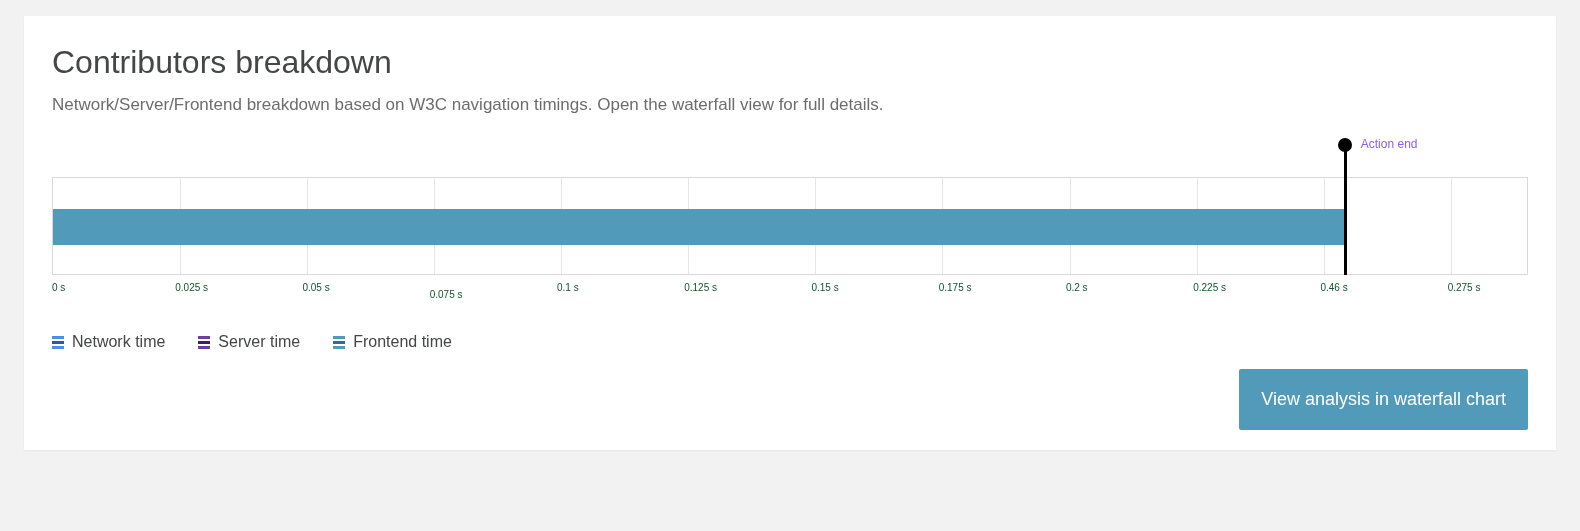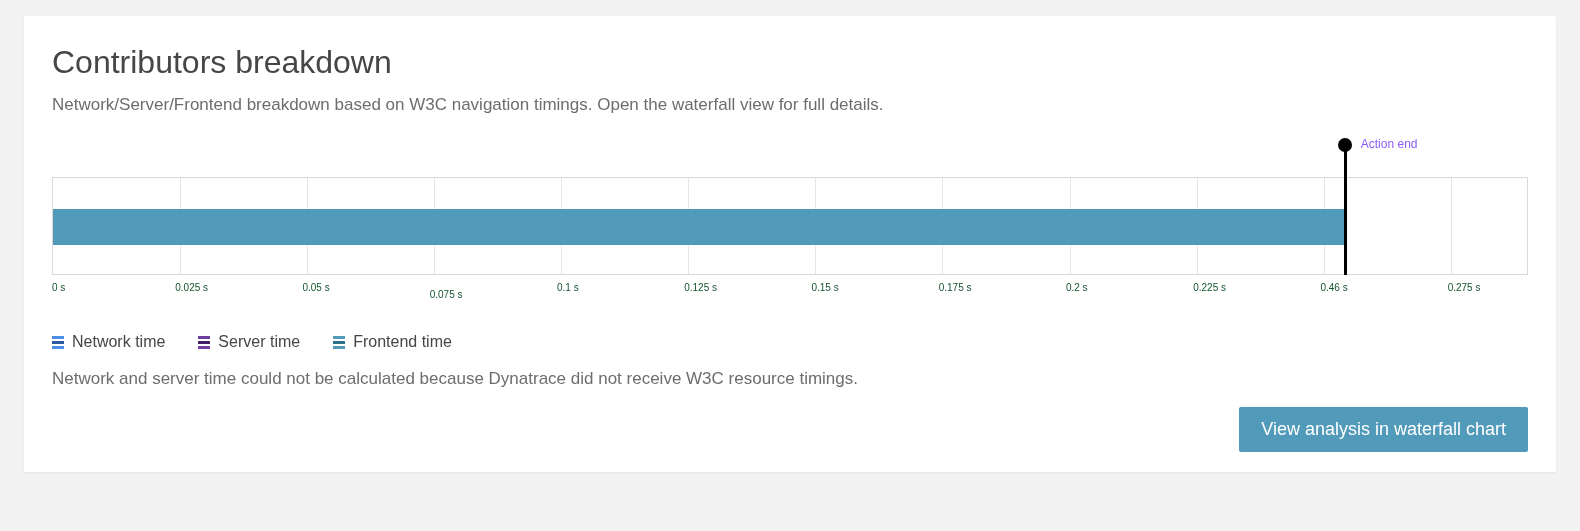--- a/index.html
+++ b/index.html
@@ -127,21 +127,21 @@
   .footer {
     display: flex;
     justify-content: flex-end;
     margin-top: 18px;
   }
   .btn {
     background: #519aba;
     color: #ffffff;
     border: none;
     font-size: 18px;
-    padding: 12px 22px;
+    padding: 20px 22px;
     cursor: pointer;
     border-radius: 2px;
   }
 </style>
 </head>
 <body>
 
 <div class="page">
   <div class="card">
     <h1 class="title">Contributors breakdown</h1>
@@ -202,19 +202,18 @@
         <span class="legend-item">
           <span class="legend-swatch">
             <span style="background: rgb(81, 154, 186);"></span>
             <span style="background: rgb(47, 111, 135);"></span>
             <span style="background: rgb(81, 154, 186);"></span>
           </span>
           <span>Frontend time</span>
         </span>
       </div>
 
-    <p class="note">Network and server time could not be calculated because Dynatrace did not receive W3C resource timings.</p>
 
     <div class="footer">
       <button class="btn">View analysis in waterfall chart</button>
     </div>
   </div>
 </div>
 
 </body></html>

